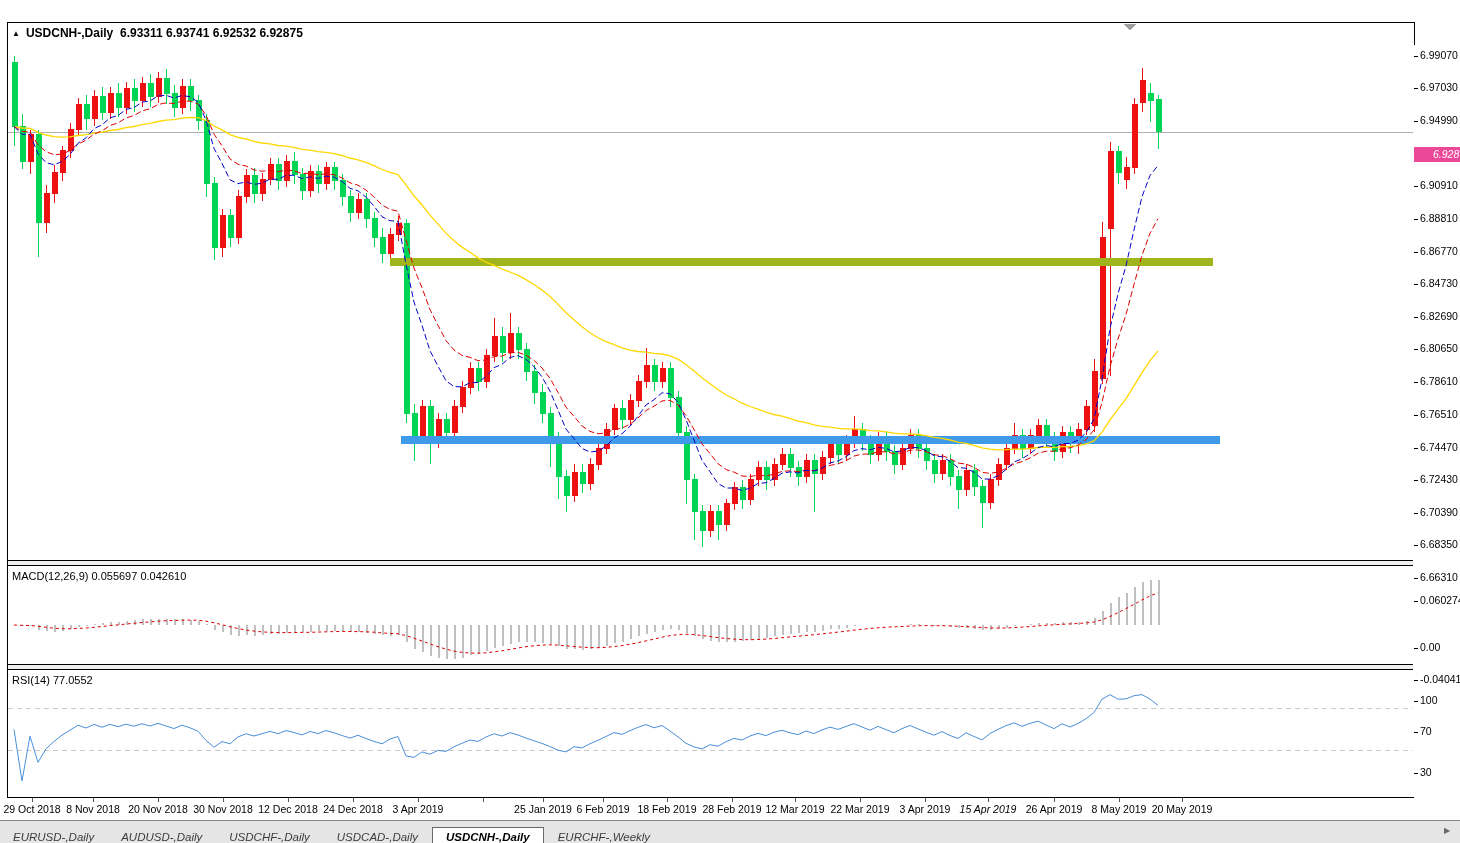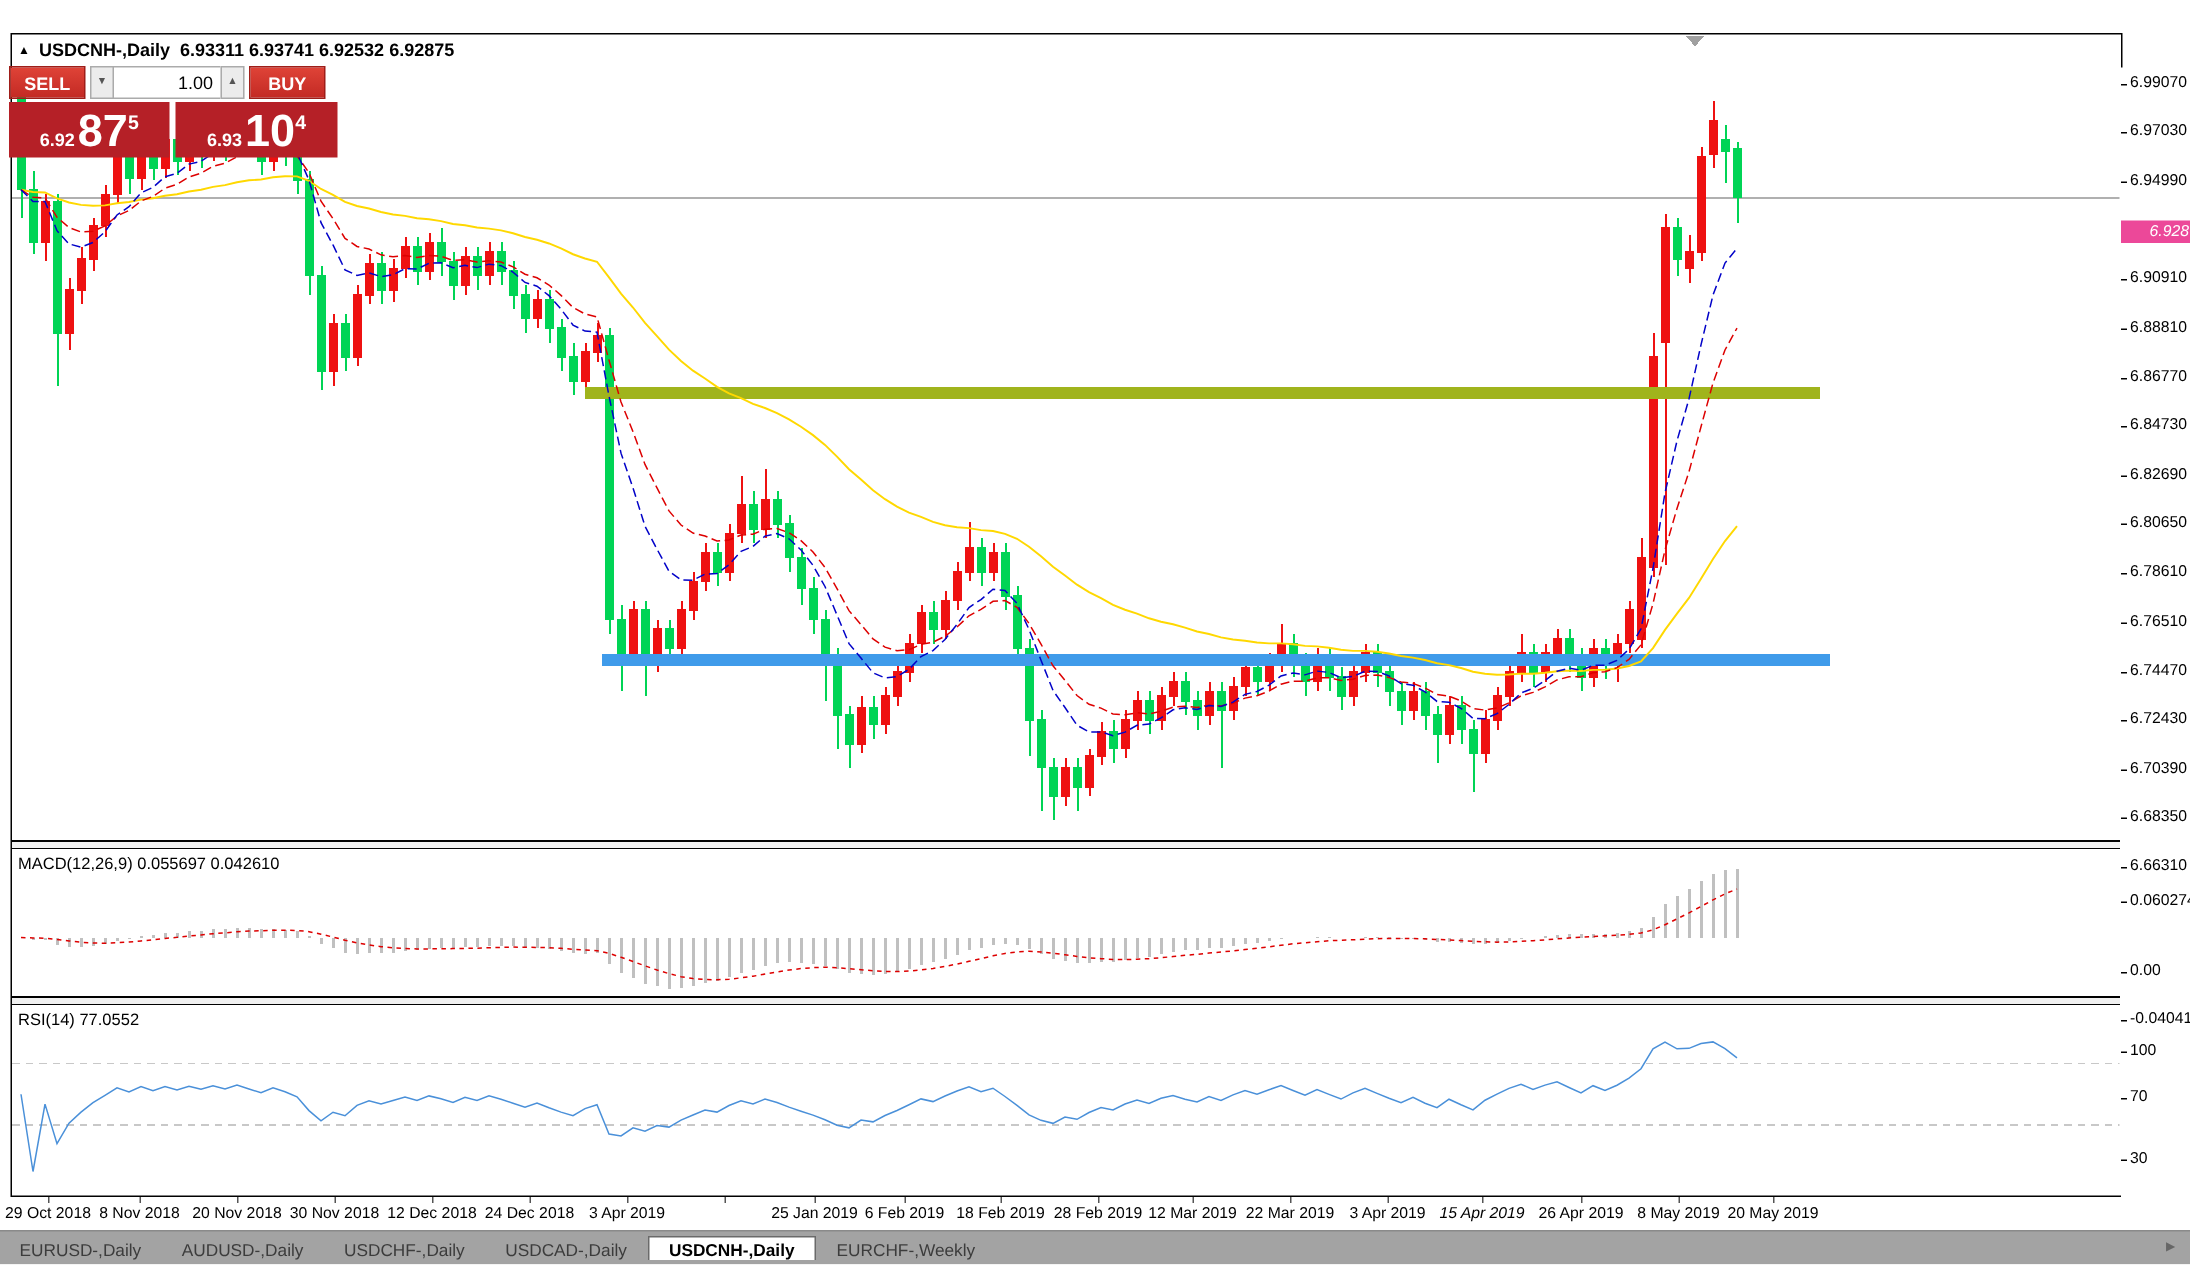--- a/index.html
+++ b/index.html
@@ -24,22 +24,22 @@
   #paxis{position:absolute;left:1414px;top:22px;width:46px;height:776px;background:#fff;margin-top:23px;}
   .ptick{position:absolute;left:0;width:4px;height:1px;background:#000;}
   .plabel{position:absolute;left:6px;font-size:10.5px;color:#000;white-space:nowrap;}
   #pricebadge{position:absolute;left:0px;width:46px;height:15px;background:#ec4899;color:#fff;
               font-size:10.5px;line-height:15px;padding-left:19px;box-sizing:border-box;font-style:italic;}
   
   #dateaxis{position:absolute;left:0;top:798px;width:1460px;height:22px;background:#fff;}
   .dtick{position:absolute;top:0;width:1px;height:4px;background:#555;}
   .dlabel{position:absolute;top:5px;font-size:10.5px;color:#000;transform:translateX(-50%);white-space:nowrap;}
   
-  #tabbar{position:absolute;left:0;top:820px;width:1460px;height:23px;background:#a3a3a3;
-          border-top:1px solid #8a8a8a;display:flex;align-items:center;box-sizing:border-box;}
+  #tabbar{position:absolute;left:0;top:820px;width:1460px;height:23px;background:#e5e5e5;
+          border-top:1px solid #8a8a8a;display:flex;align-items:flex-end;box-sizing:border-box;font-style:italic;}
   .tab{padding:3px 13px 0 13px;font-size:11.5px;color:#3c3c3c;cursor:default;white-space:nowrap;}
   .tab.active{background:#fff;border:1px solid #6a6a6a;border-bottom:none;margin-top:-1px;color:#000;font-weight:700;}
   .tabsep{width:1px;background:#9a9a9a;margin:4px 0;}
   #tabscroll{position:absolute;right:6px;top:826px;width:10px;height:10px;font-size:8px;color:#666;}
   
   #tradewidget{position:absolute;left:6px;top:44px;width:219px;height:61px;}
   #twrow{position:absolute;left:0;top:0;width:219px;height:22px;display:flex;}
   .twbtn{width:51px;height:22px;background:linear-gradient(#df4337,#c32a24);color:#fff;font-size:12px;
          font-weight:700;text-align:center;line-height:22px;border:1px solid #9f1d18;box-sizing:border-box;}
   .spin{width:16px;height:22px;background:#ececec;border:1px solid #ababab;box-sizing:border-box;
@@ -530,41 +530,20 @@
           <polyline points="14,729.5 22,781.0 30,736.1 38,762.4 46,748.8 54,741.4 62,735.1 70,730.2 78,725.2 86,728.0 94,724.4 102,727.2 110,724.4 118,726.7 126,724.2 134,726.2 142,723.8 150,726.0 158,723.4 166,726.0 174,728.5 182,725.2 190,727.8 198,731.2 206,740.4 214,747.2 222,741.5 230,743.8 238,736.9 246,733.8 254,736.0 262,733.7 270,731.4 278,733.7 286,730.6 294,732.5 302,734.9 310,731.5 318,733.6 326,730.6 334,732.8 342,735.5 350,738.1 358,735.3 366,738.5 374,741.4 382,743.8 390,739.1 398,736.5 406,756.0 414,757.3 422,751.9 430,754.2 438,750.4 446,751.4 454,746.7 462,743.3 470,740.0 478,741.4 486,737.0 494,733.8 502,736.0 510,732.7 518,735.0 526,738.1 534,740.8 542,743.4 550,746.5 558,750.2 566,751.9 574,746.7 582,747.9 590,743.7 598,740.3 606,736.5 614,732.6 622,734.4 630,730.7 638,727.3 646,724.6 654,727.8 662,725.5 670,731.0 678,736.9 686,743.3 694,746.9 702,748.9 710,744.7 718,746.2 726,741.7 734,738.4 742,740.0 750,736.0 758,733.4 766,735.6 774,732.2 782,730.3 790,732.8 798,734.6 806,731.0 814,733.6 822,729.9 830,727.1 838,729.4 846,726.5 854,723.7 862,727.0 870,730.2 878,726.4 886,729.6 894,732.7 902,728.6 910,725.5 918,728.9 926,732.2 934,735.2 942,731.6 950,735.5 958,738.4 966,732.8 974,736.5 982,739.9 990,733.5 998,729.4 1006,725.6 1014,722.8 1022,726.3 1030,723.4 1038,721.2 1046,725.0 1054,728.6 1062,723.8 1070,727.0 1078,723.5 1086,718.7 1094,712.5 1102,699.2 1110,694.7 1118,699.2 1126,698.9 1134,695.7 1142,694.6 1150,699.1 1158,705.3" fill="none" stroke="#4a90d9" stroke-width="1" stroke-dasharray="none" shape-rendering="geometricPrecision"></polyline>
         </g>
         <polygon points="1124,24 1136,24 1130,31" fill="#a0a0a0"></polygon>
       </svg>
   </div>
 
   <div id="charttitle">
     <span class="arr">▲</span><span>USDCNH-,Daily</span>&nbsp;&nbsp;<span>6.93311 6.93741 6.92532 6.92875</span>
   </div>
 
-  <div id="tradewidget">
-    <div id="twrow">
-      <div class="twbtn">SELL</div>
-      <div style="width:3px"></div>
-      <div class="spin">▼</div>
-      <input id="vol" value="1.00" style="">
-      <div class="spin">▲</div>
-      <div style="width:3px"></div>
-      <div class="twbtn">BUY</div>
-    </div>
-    <div class="bigbox" id="sellbox">
-      <span class="bb-small">6.92</span>
-      <span class="bb-big">87</span>
-      <span class="bb-sup">5</span>
-    </div>
-    <div class="bigbox" id="buybox">
-      <span class="bb-small">6.93</span>
-      <span class="bb-big">10</span>
-      <span class="bb-sup">4</span>
-    </div>
-  </div>
 
   <div class="indlabel" style="top:570px">MACD(12,26,9) 0.055697 0.042610</div>
   <div class="indlabel" style="top:674px">RSI(14) 77.0552</div>
 
   <div id="paxis">
       <div class="ptick" style="top: 11px;"></div>
       <div class="plabel" style="top: 4px;">6.99070</div>
       <div class="ptick" style="top: 43px;"></div>
       <div class="plabel" style="top: 36px;">6.97030</div>
       <div class="ptick" style="top: 76px;"></div>

